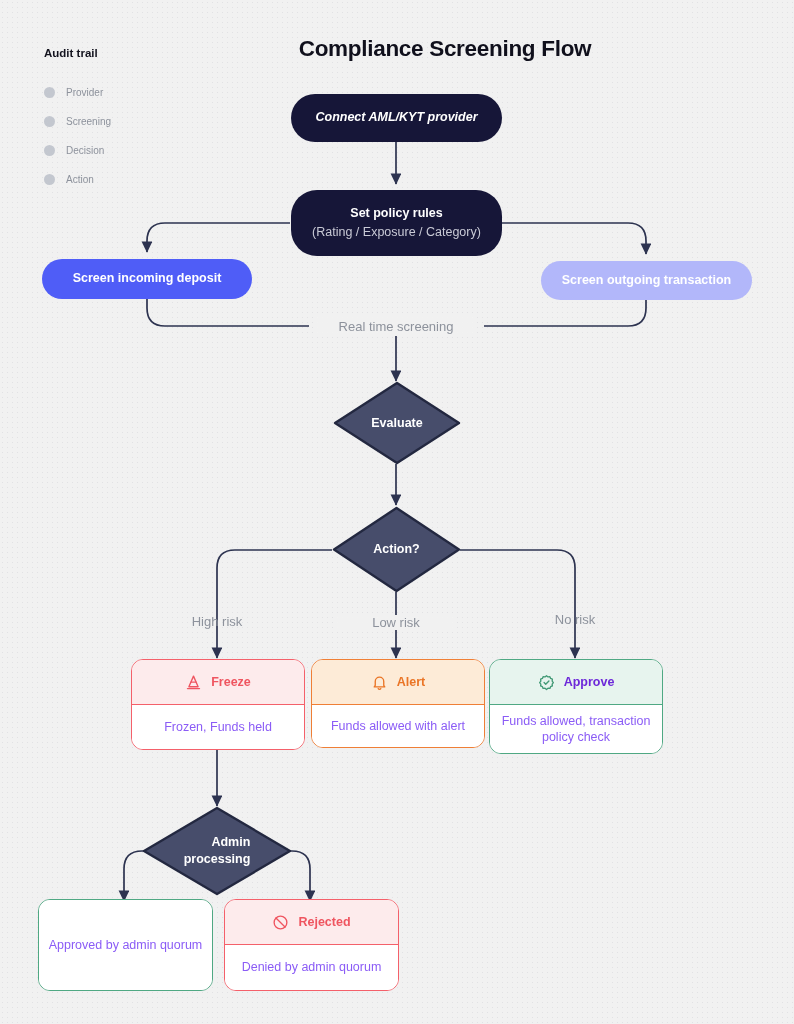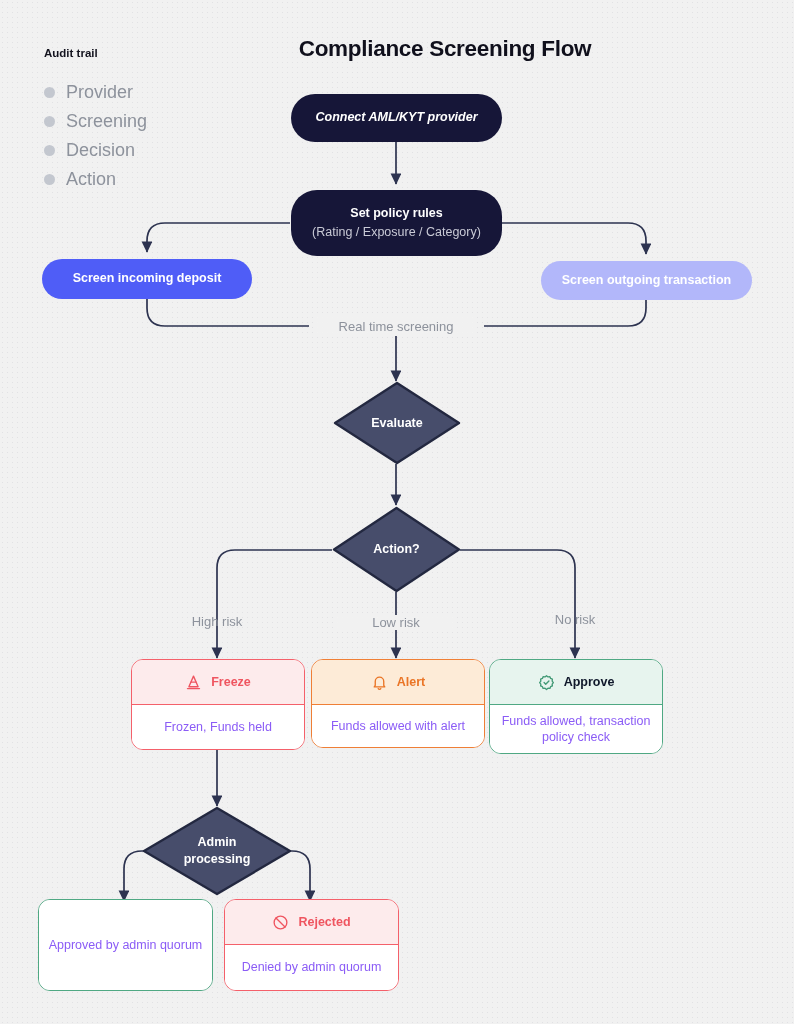--- a/index.html
+++ b/index.html
@@ -63,21 +63,21 @@
     gap: 11px;
     height: 29px;
   }
   #legend .dot {
     width: 11px; height: 11px;
     border-radius: 50%;
     background: #c3c7cf;
     flex: 0 0 auto;
   }
   #legend .legend-label {
-    font-size: 18px;
+    font-size: 10px;
     color: #8d929c;
   }
   
   .pill {
     border-radius: 26px;
     display: flex;
     flex-direction: column;
     align-items: center;
     justify-content: center;
     text-align: center;
@@ -108,21 +108,21 @@
     position: absolute;
     left: 0; top: 0;
     width: 100%; height: 100%;
   }
   .diamond-label {
     position: relative;
     z-index: 2;
     color: #ffffff;
     font-size: 12.5px;
     font-weight: bold;
-    text-align: center;
+    text-align: right;
     line-height: 1.35;
   }
   
   .card {
     position: absolute;
     border-radius: 12px;
     border: 1.6px solid #ccc;
     background: #ffffff;
     overflow: hidden;
     display: flex;
@@ -150,21 +150,21 @@
     padding: 0 9px;
     background: #ffffff;
   }
   .card-icon { width: 17px; height: 17px; display: block; }
   
   .card.red    { border-color: #f4606a; }
   .card.red .card-head { background: #fdebec; border-bottom-color: #f4606a; color: #ef5560; }
   .card.orange { border-color: #ef7f36; }
   .card.orange .card-head { background: #fdebd7; border-bottom-color: #ef7f36; color: #ea7526; }
   .card.green  { border-color: #4fa883; }
-  .card.green .card-head { background: #e7f4ee; border-bottom-color: #4fa883; color: #0f172a; }
+  .card.green .card-head { background: #e7f4ee; border-bottom-color: #4fa883; color: #6d28d9; }
   
   .edge-label {
     position: absolute;
     font-size: 13px;
     color: #8d929c;
     text-align: center;
     white-space: nowrap;
   }
 </style>
 </head>

